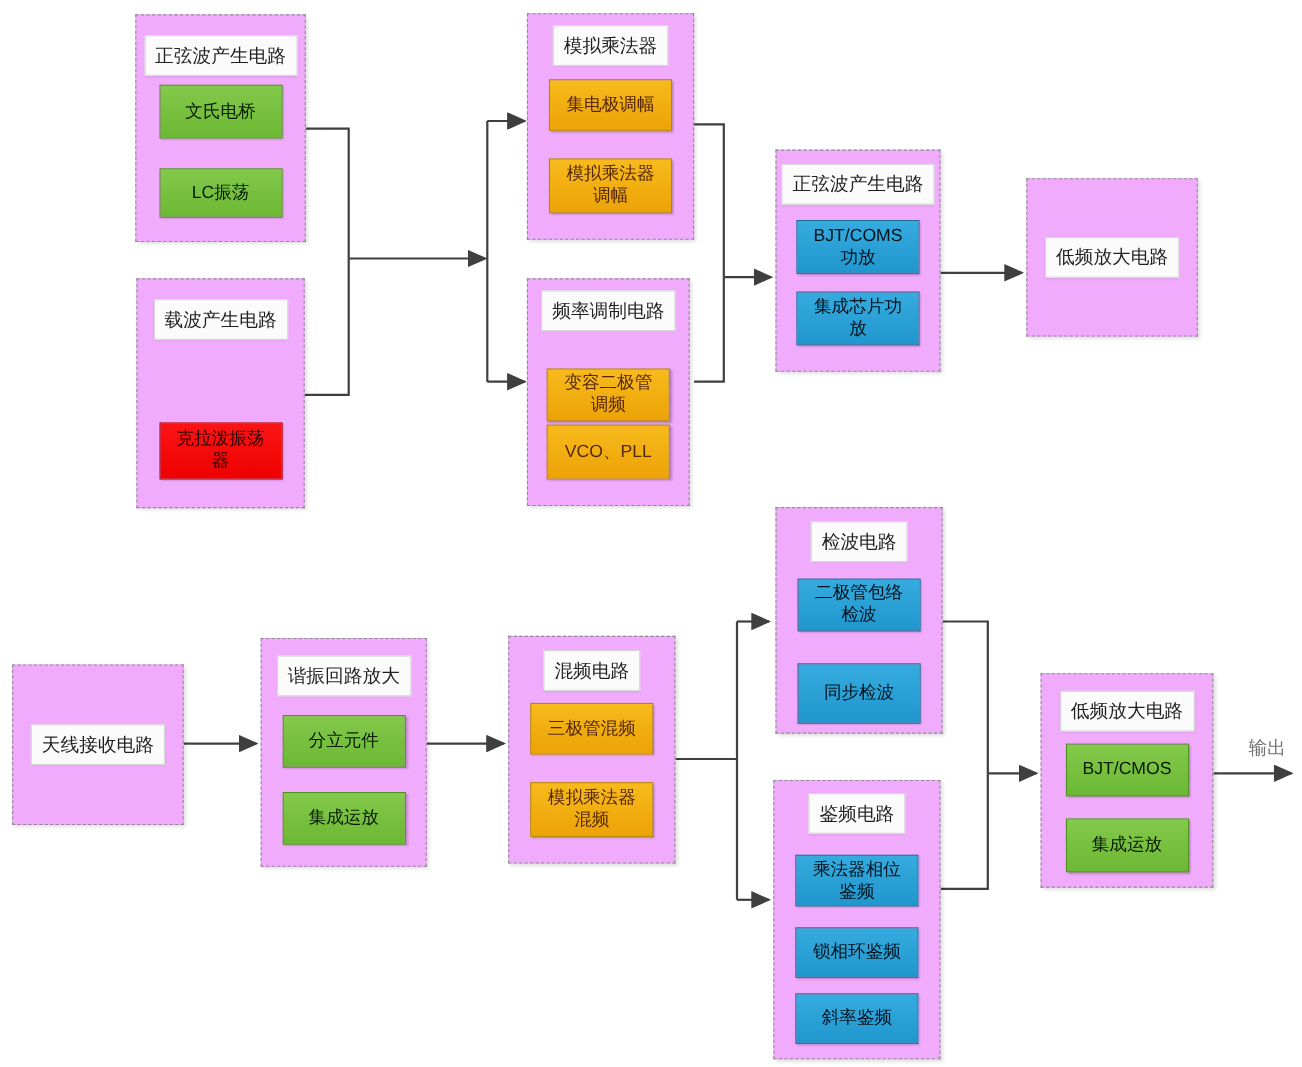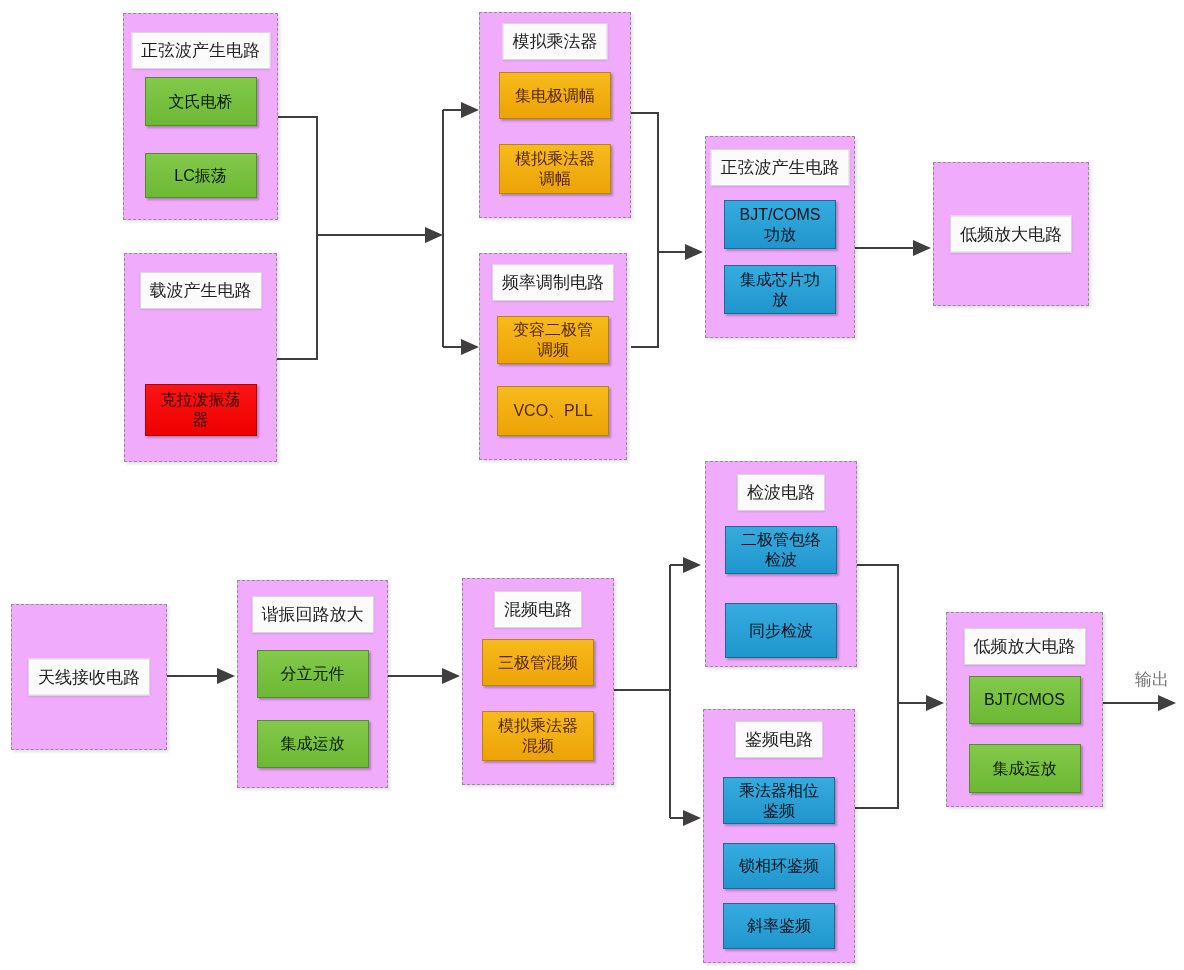--- a/index.html
+++ b/index.html
@@ -65,21 +65,21 @@
 
   <div class="group" style="left:479px;top:12px;width:152px;height:206px">
     <div class="title" style="top:10px">模拟乘法器</div>
     <div class="box orange" style="top:59px;height:47px">集电极调幅</div>
     <div class="box orange" style="top:131px;height:50px">模拟乘法器
 调幅</div>
   </div>
 
   <div class="group" style="left:479px;top:253px;width:148px;height:207px">
     <div class="title" style="top:10px">频率调制电路</div>
-    <div class="box orange" style="top:62px;height:48px">变容二极管
+    <div class="box orange" style="top:81px;height:48px">变容二极管
 调频</div>
     <div class="box orange" style="top:132px;height:50px">VCO、PLL</div>
   </div>
 
   <div class="group" style="left:705px;top:136px;width:150px;height:202px">
     <div class="title" style="top:12px">正弦波产生电路</div>
     <div class="box blue" style="top:63px;height:49px">BJT/COMS
 功放</div>
     <div class="box blue" style="top:128px;height:49px">集成芯片功
 放</div>

